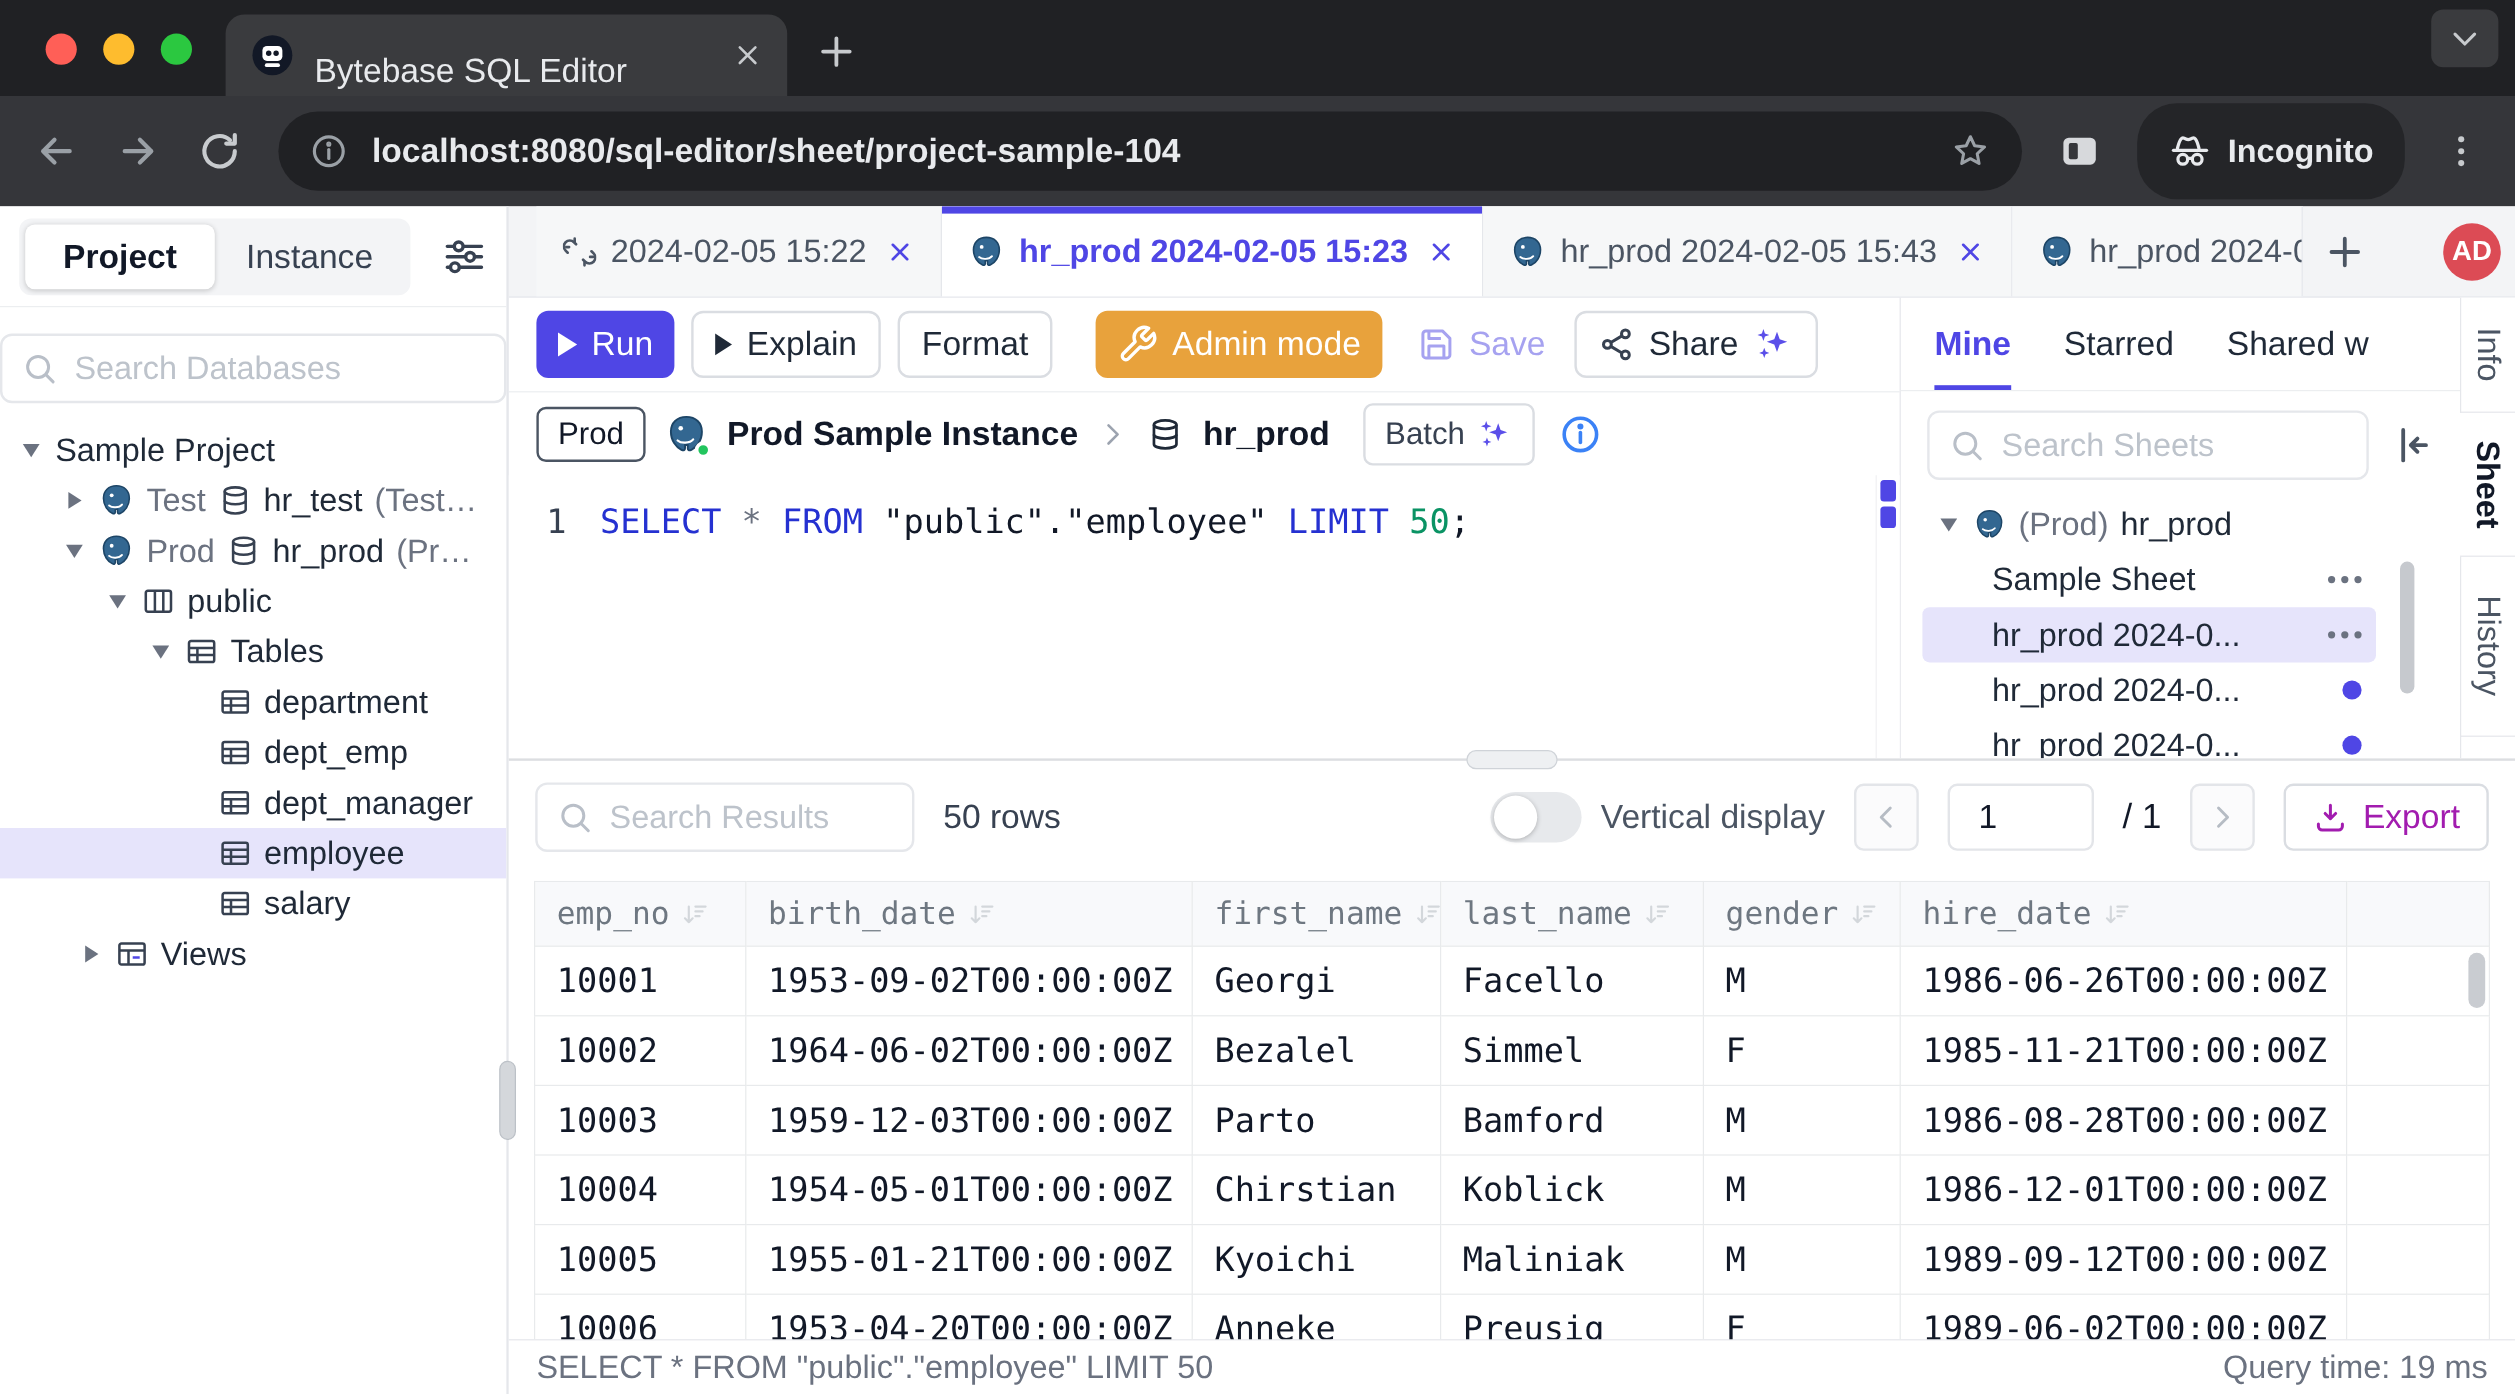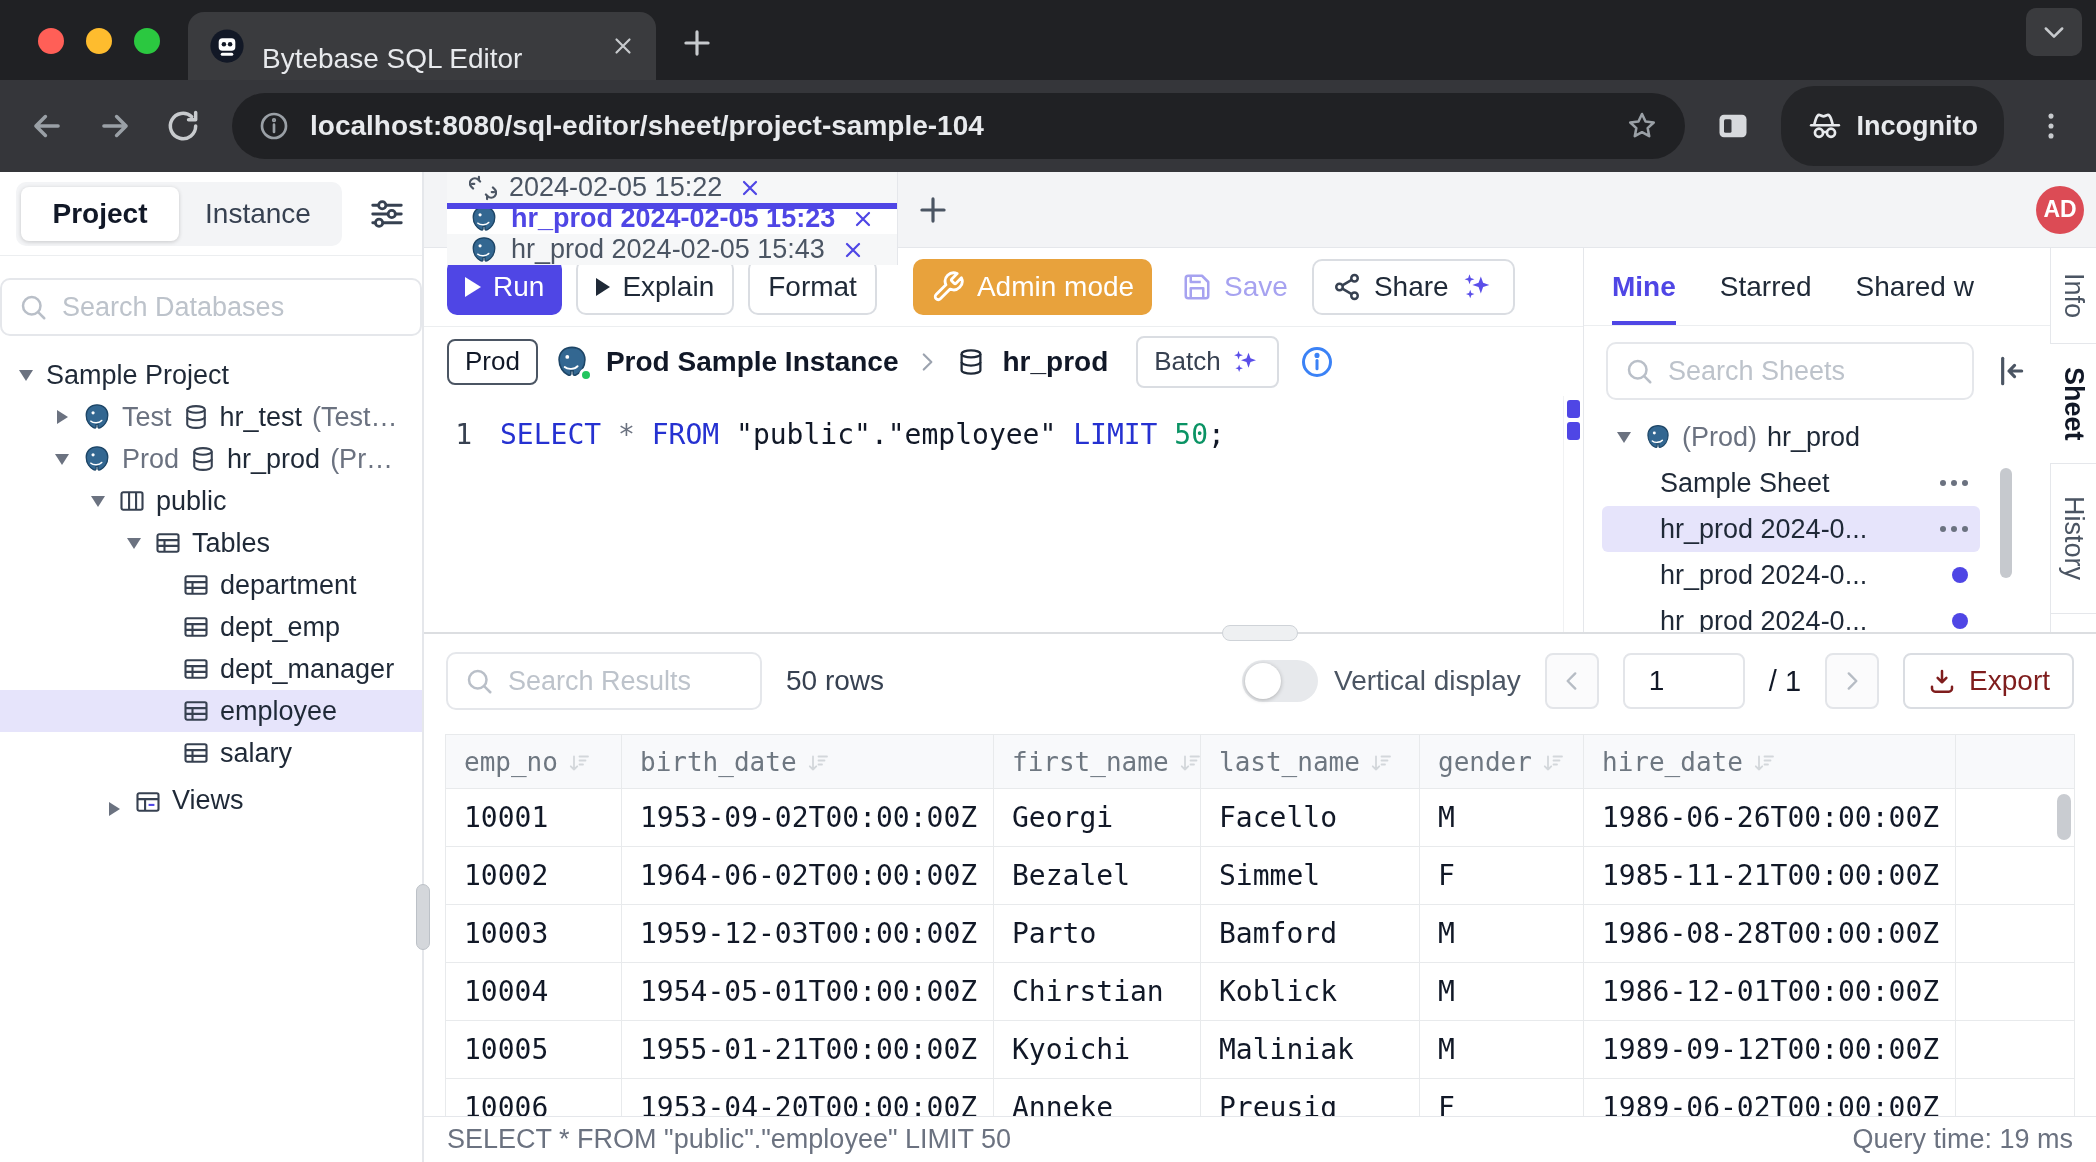--- a/index.html
+++ b/index.html
@@ -54,21 +54,21 @@
   .caret { width:0; height:0; border-style:solid; }
   .caret.down { border-width:11px 7px 0; border-color:#6b7280 transparent transparent; }
   .caret.right { border-width:7px 0 7px 11px; border-color:transparent transparent transparent #6b7280; }
   .side-handle { position:absolute; right:-8px; top:712px; width:14px; height:66px;
     background:#d4d7db; border:1px solid #bcc1c7; border-radius:7px; z-index:6; }
 
   .main { flex:1; display:flex; flex-direction:column; min-width:0; }
 
   
   .tabstrip { height:76px; background:#f3f4f6; border-bottom:1px solid #e5e7eb; display:flex; align-items:stretch; padding-left:23px; }
-  .etabs { display:flex; align-items:stretch; min-width:0;flex-direction:column; }
+  .etabs { display:flex; align-items:stretch; min-width:0; }
   .etab { display:flex; align-items:center; gap:12px; padding:0 22px; border-right:1px solid #e5e7eb;
     font-size:27px; color:#4b5563; background:#f6f7f8; position:relative; white-space:nowrap; }
   .etab.active { background:#fff; color:#4f46e5; font-weight:700; }
   .etab.active::before { content:""; position:absolute; top:0; left:0; right:0; height:6px; background:#4f46e5; }
   .etab .tab-x { width:24px; height:24px; color:#4f46e5; margin-left:4px; }
   .etab.clip { width:242px; overflow:hidden; }
   .plus-btn { align-self:center; width:38px; height:38px; color:#4b5563; margin:0 16px; flex:none; }
   .avatar { align-self:center; width:48px; height:48px; border-radius:50%; background:#dc4b55; color:#fff;
     font-size:23px; font-weight:700; display:flex; align-items:center; justify-content:center;
     margin-left:auto; margin-right:12px; flex:none; }
@@ -147,21 +147,21 @@
   .toggle-knob { position:absolute; left:3px; top:3px; width:36px; height:36px; background:#fff; border-radius:50%;
     box-shadow:0 1px 4px rgba(0,0,0,.25); }
   .toggle-label { font-size:28px; color:#4b5563; margin-left:-8px; }
   .pg-btn { width:54px; height:56px; border:2px solid #e3e5e9; border-radius:8px; background:#fbfbfc; color:#b6bcc4;
     display:flex; align-items:center; justify-content:center; flex:none; }
   .pg-btn .ic { width:26px; height:26px; }
   .pg-input { width:122px; height:56px; border:2px solid #e3e5e9; border-radius:8px; font:inherit; font-size:28px;
     color:#111827; padding-left:24px; outline:none; }
   .pg-total { font-size:29px; color:#111827; }
   .export-btn { height:56px; border:2px solid #dadde2; border-radius:8px; background:#fff; display:flex;
-    align-items:center; gap:12px; padding:0 22px; font-size:28px; color:#7f1d1d; }
+    align-items:center; gap:12px; padding:0 22px; font-size:28px; color:#a21caf; }
   .export-btn .ic { width:30px; height:30px; }
 
   .table-wrap { flex:1; margin:6px 21px 0; overflow:hidden; position:relative; }
   table { border-collapse:collapse; width:100%; table-layout:fixed; border:1px solid #e8eaec; }
   th { height:54px; font-weight:normal; font-size:26px; color:#6e7781; text-align:left; padding:0 0 0 18px;
     background:#f8f9fb; border:1px solid #e8eaec; font-family:"DejaVu Sans Mono", monospace; white-space:nowrap; overflow:hidden; }
   th .sort-ic { display:inline-block; width:24px; height:24px; color:#d3d7db; margin-left:10px; vertical-align:-4px; }
   td { height:58px; font-size:28px; color:#111827; padding:0 0 0 18px; border:1px solid #e8eaec;
     font-family:"DejaVu Sans Mono", monospace; white-space:nowrap; overflow:hidden; }
   .table-scroll { position:absolute; right:4px; top:60px; width:14px; height:46px; background:#c9ccd1; border-radius:7px; }
@@ -409,21 +409,21 @@
         </div>
         <div class="tree-row" style="padding-left: 182px;">
           <span class="ic t-ic" style="height: 28px; width: 28px; color: rgb(55, 65, 81);">
             <svg viewBox="0 0 24 24" fill="none" stroke="currentColor" stroke-width="1.8">
               <rect x="3" y="4.5" width="18" height="15" rx="1.5"></rect>
               <path d="M3 9.5h18M3 14.5h18M9 9.5v10"></path>
             </svg>
           </span>
           <span>salary</span>
         </div>
-        <div class="tree-row" style="padding-left: 104px; align-items: flex-end;">
+        <div class="tree-row" style="padding-left: 66px;">
           <span class="caret-box">
             <i class="caret right"></i>
           </span>
           <span class="ic t-ic" style="height: 28px; width: 28px; color: rgb(55, 65, 81);">
             <svg viewBox="0 0 24 24" fill="none" stroke="currentColor" stroke-width="1.8">
               <rect x="3" y="4.5" width="18" height="15" rx="1.5"></rect>
               <path d="M3 9.5h18M9.5 9.5v10"></path>
               <path d="M12.5 14.5h5" stroke="#4f46e5"></path>
             </svg>
           </span>

